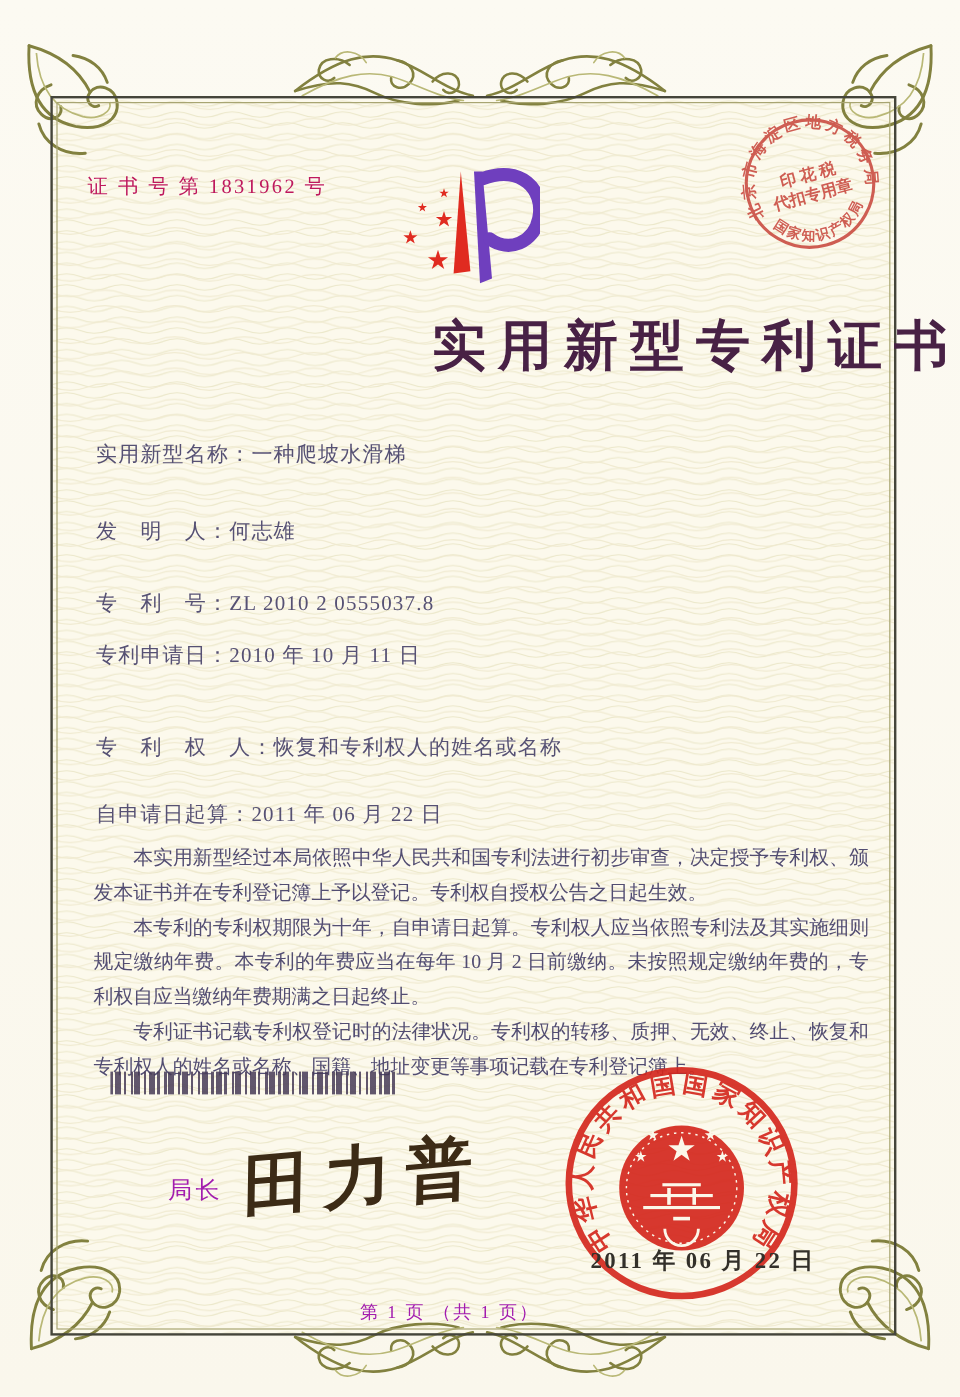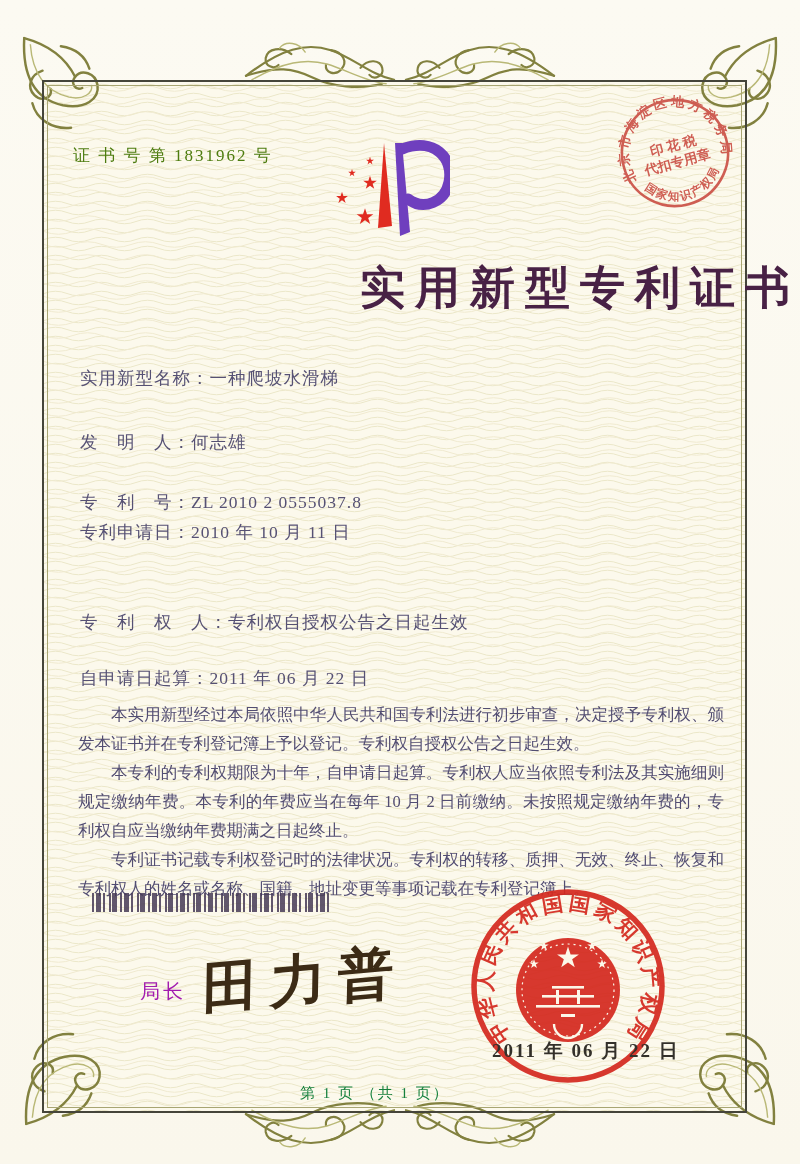--- a/index.html
+++ b/index.html
@@ -13,34 +13,34 @@
   .border-outer{
     position:absolute;left:42px;top:80px;width:705px;height:1033px;
     border:2px solid #45453a;box-sizing:border-box;
   }
   .border-inner{
     position:absolute;left:3px;top:3px;right:3px;bottom:3px;
     border:1px solid #a8a572;
   }
   .texture{position:absolute;left:44px;top:82px;width:701px;height:1029px;pointer-events:none;}
   .cert-number{
-    position:absolute;left:73px;top:144px;font-size:17px;color:#4d7c0f;
+    position:absolute;left:73px;top:144px;font-size:17px;color:#be185d;
     letter-spacing:2px;
   }
   .logo{position:absolute;left:320px;top:140px;width:130px;height:102px;}
   .stamp-tax{position:absolute;left:600px;top:78px;width:150px;height:150px;opacity:.88;}
   .title{
     position:absolute;left:0;top:258px;width:800px;text-align:right;
     font-size:45px;font-weight:bold;color:#482145;letter-spacing:10px;
   }
   .field{
     position:absolute;left:80px;font-size:17.5px;color:#565174;letter-spacing:1px;
     white-space:nowrap;
   }
-  .f0{top:366px}.f1{top:430px}.f2{top:490px}.f3{top:520px}.f4{top:610px}.f5{top:666px}
+  .f0{top:366px}.f1{top:430px}.f2{top:490px}.f3{top:534px}.f4{top:610px}.f5{top:666px}
   .paras{
     position:absolute;left:78px;top:700px;width:646px;
     font-size:16.5px;line-height:29px;color:#524d72;text-align:justify;
   }
   .paras p{margin:0;text-indent:2em;}
   .barcode{
     position:absolute;left:92px;top:893px;width:238px;height:19px;
     background:repeating-linear-gradient(90deg,
       #463a56 0 2px,transparent 2px 4px,
       #463a56 4px 9px,transparent 9px 11px,
@@ -57,21 +57,21 @@
     font-size:56px;font-weight:bold;color:#3c2b16;
     transform:rotate(-5deg) skewX(-6deg);letter-spacing:12px;white-space:nowrap;
     font-family:"DejaVu Serif","Liberation Serif",serif;
   }
   .seal{position:absolute;left:468px;top:886px;width:200px;height:200px;}
   .seal-date{
     position:absolute;left:492px;top:1038px;width:220px;font-size:19px;font-weight:bold;
     color:#33302a;letter-spacing:2px;z-index:5;
   }
   .footer{
-    position:absolute;left:300px;top:1084px;font-size:15px;color:#15803d;letter-spacing:2px;font-family:Liberation Serif, serif;
+    position:absolute;left:300px;top:1084px;font-size:15px;color:#a21caf;letter-spacing:2px;font-family:Liberation Serif, serif;
   }
   .orn{position:absolute;pointer-events:none;}
   .hidden-defs{position:absolute;width:0;height:0;overflow:hidden;}
 </style>
 </head>
 <body>
 
 <svg class="hidden-defs" aria-hidden="true">
   <defs>
     <path id="star" d="M0 -10 L2.25 -3.1 L9.51 -3.09 L3.63 1.18 L5.88 8.09 L0 3.82 L-5.88 8.09 L-3.63 1.18 L-9.51 -3.09 L-2.25 -3.1 Z"></path>
@@ -178,21 +178,21 @@
       <text x="75" y="89" text-anchor="middle" font-size="13.5" font-weight="bold">代扣专用章</text>
     </g>
   </svg>
 
   <div class="title">实用新型专利证书</div>
 
   <div class="field f1"><span>发　明　人：</span><span>何志雄</span></div>
   <div class="field f0"><span>实用新型名称：</span><span>一种爬坡水滑梯</span></div>
   <div class="field f2"><span>专　利　号：</span><span>ZL 2010 2 0555037.8</span></div>
   <div class="field f3"><span>专利申请日：</span><span>2010 年 10 月 11 日</span></div>
-  <div class="field f4"><span>专　利　权　人：</span><span>专利权自授权公告之日起生效</span></div>
+  <div class="field f4"><span>专　利　权　人：</span><span>恢复和专利权人的姓名或名称</span></div>
   <div class="field f5"><span>自申请日起算：</span><span>2011 年 06 月 22 日</span></div>
 
   <div class="paras">
     <p>本实用新型经过本局依照中华人民共和国专利法进行初步审查，决定授予专利权、颁发本证书并在专利登记簿上予以登记。专利权自授权公告之日起生效。</p>
     <p>本专利的专利权期限为十年，自申请日起算。专利权人应当依照专利法及其实施细则规定缴纳年费。本专利的年费应当在每年 10 月 2 日前缴纳。未按照规定缴纳年费的，专利权自应当缴纳年费期满之日起终止。</p>
     <p>专利证书记载专利权登记时的法律状况。专利权的转移、质押、无效、终止、恢复和专利权人的姓名或名称、国籍、地址变更等事项记载在专利登记簿上。</p>
   </div>
 
   <div class="barcode"></div>
 

